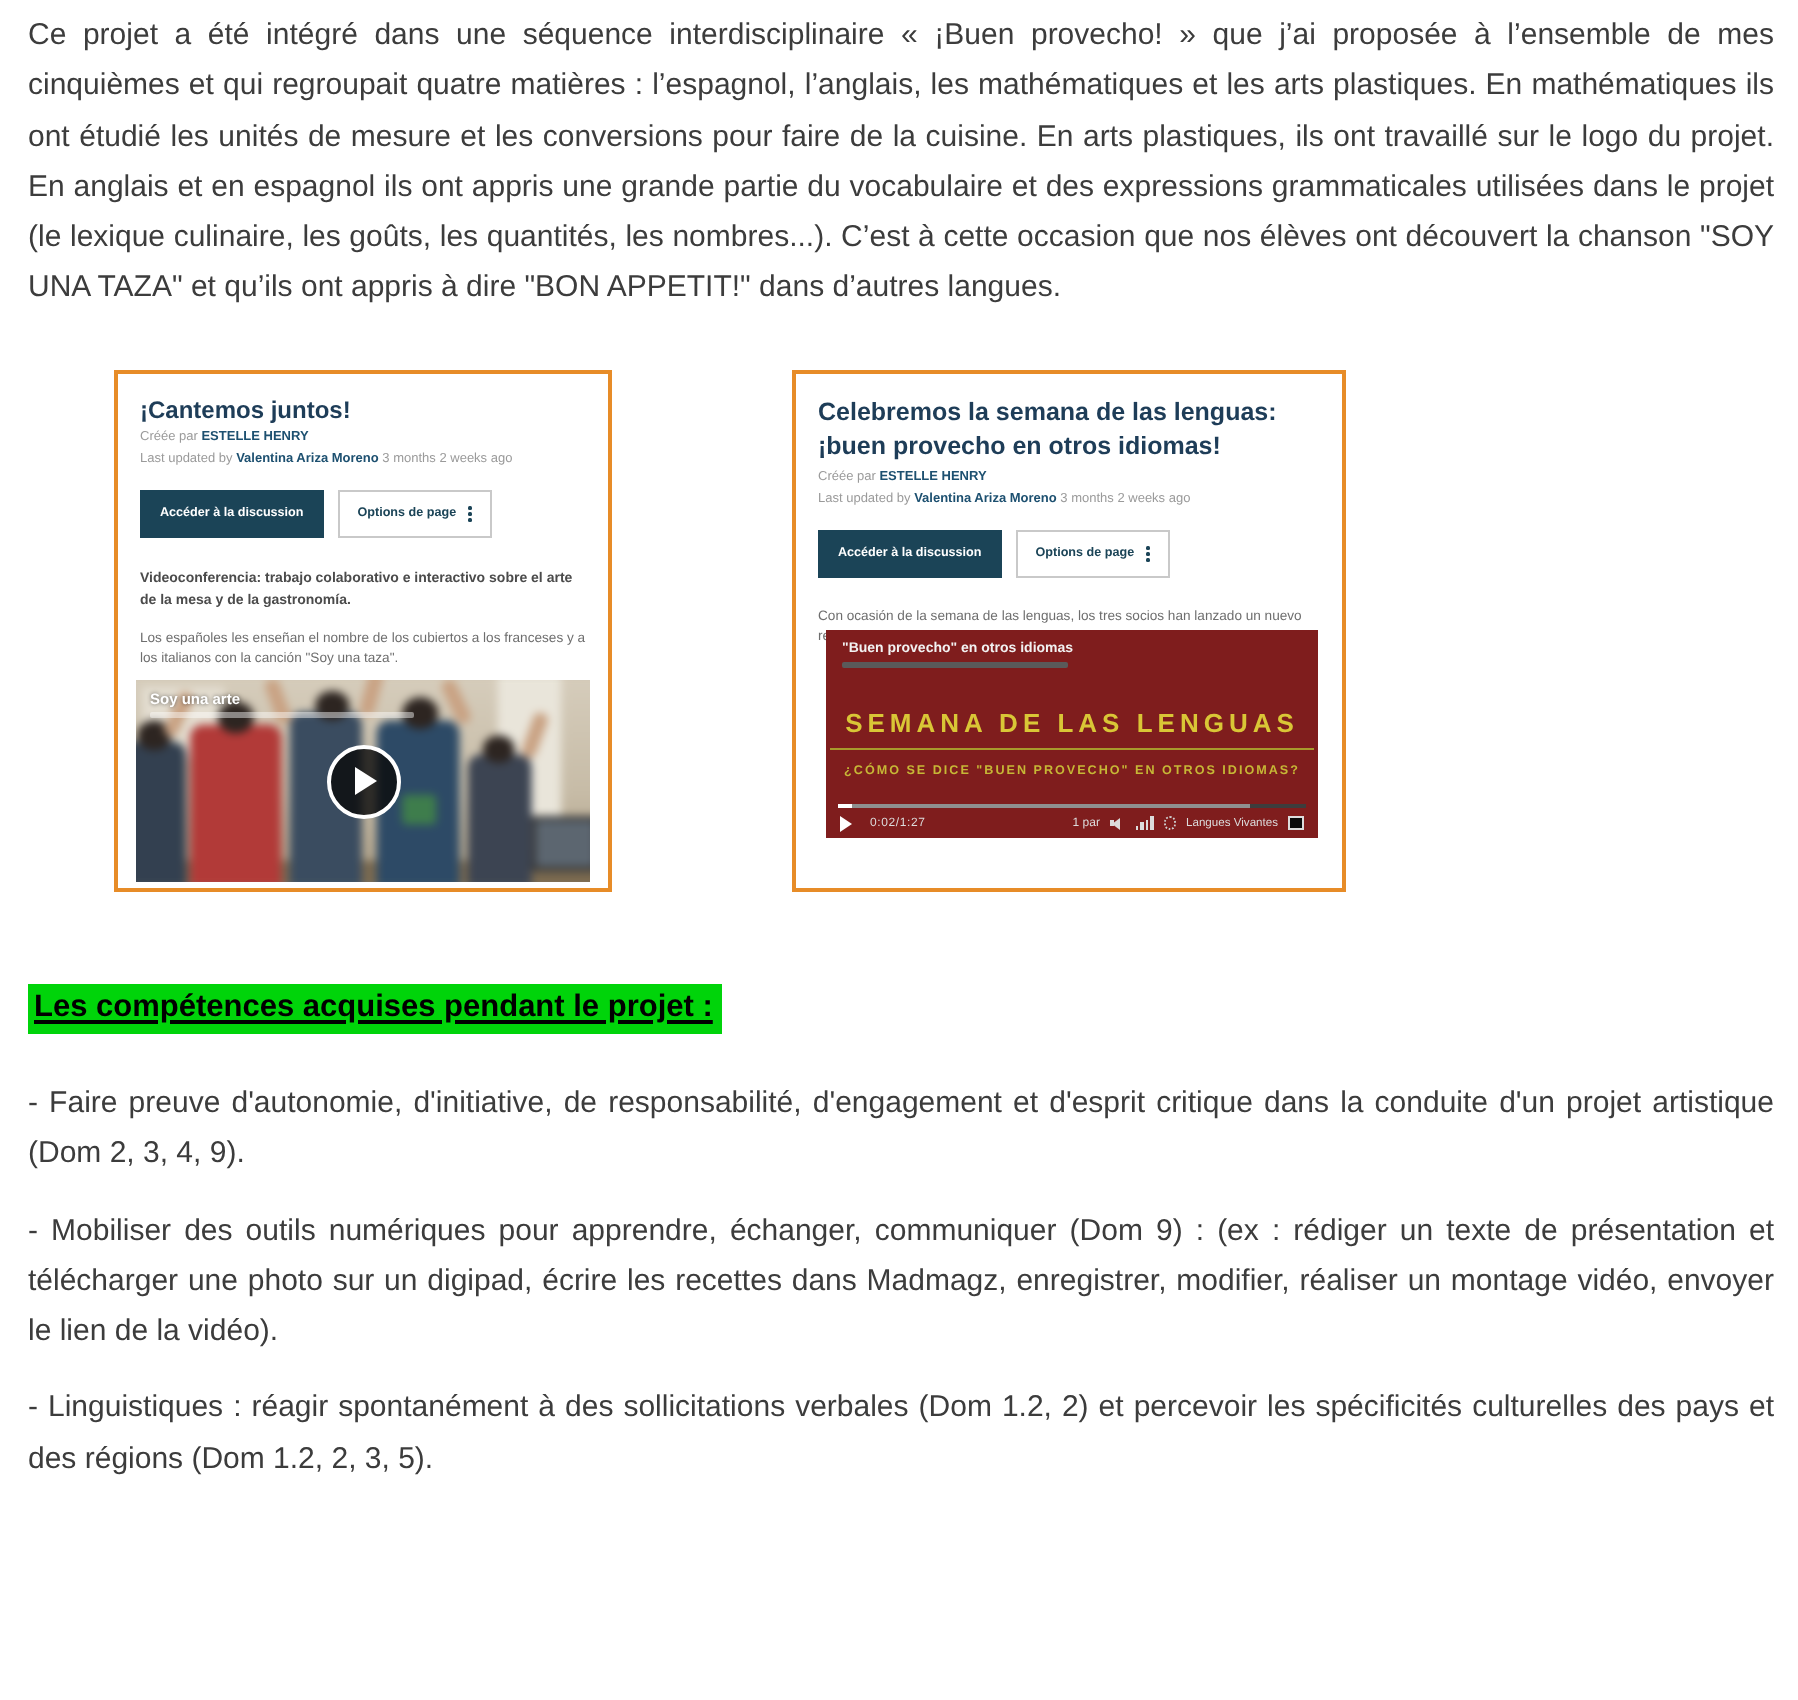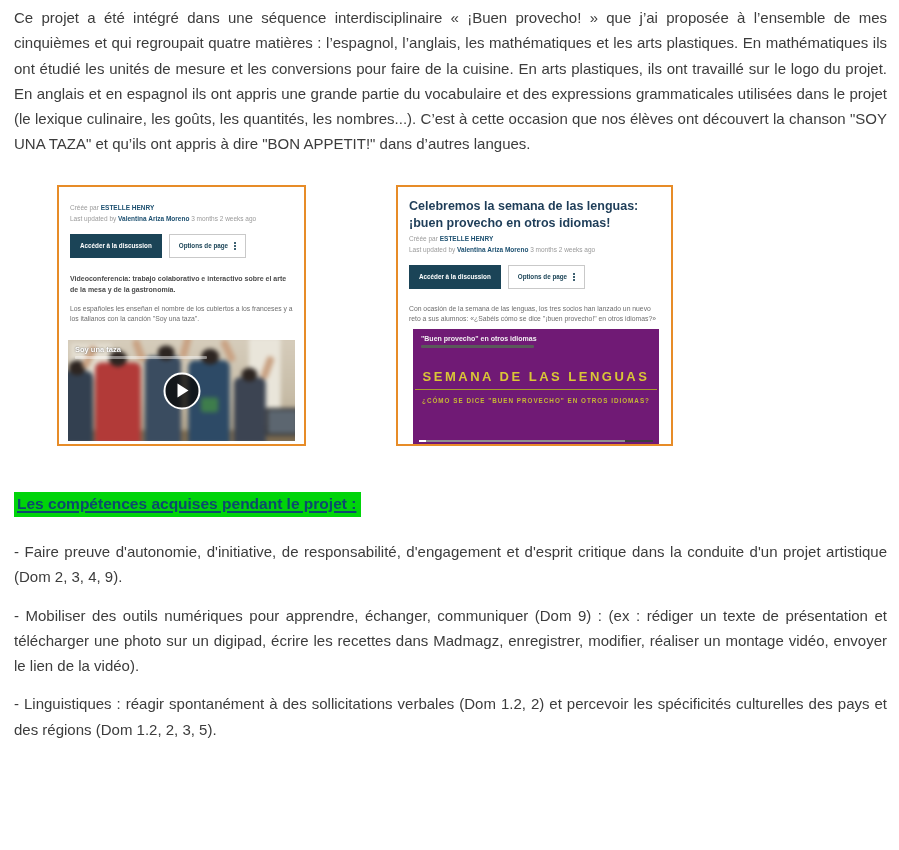--- a/index.html
+++ b/index.html
@@ -86,22 +86,22 @@
   .vid-subline-a { position: absolute; left: 7px; top: 16px; width: 58%; height: 3px; background: rgba(255,255,255,.45); border-radius: 1px; }
   .play-btn {
     position: absolute; left: 50%; top: 50%; transform: translate(-50%,-50%);
     width: 37px; height: 37px; border-radius: 50%; background: rgba(10,10,10,.8);
     border: 2px solid #fff; display: flex; align-items: center; justify-content: center;
   }
   .play-tri { width: 0; height: 0; border-top: 7px solid transparent; border-bottom: 7px solid transparent; border-left: 11px solid #fff; margin-left: 3px; }
 
   
   .video-b {
-    position: absolute; left: 15px; right: 12px; top: 142px; height: 128px;
-    background: #701a75; overflow: hidden; cursor: pointer;
+    position: absolute; left: 15px; right: 12px; top: 128px; height: 104px;
+    background: #7f1d1d; overflow: hidden; cursor: pointer;
   }
   .vid-title-b { position: absolute; left: 8px; top: 6px; font-size: 7px; font-weight: bold; color: #f2f2f2; }
   .vid-subline-b { position: absolute; left: 8px; top: 16px; width: 46%; height: 3px; background: #5a5a5a; border-radius: 1px; }
   .center-wrap { position: absolute; left: 0; right: 0; top: 38px; text-align: center; }
   .semana {
     display: inline-block; color: #d9c636; font-weight: bold; font-size: 13px;
     letter-spacing: 2.5px; padding: 0 8px 5px; border-bottom: 1px solid #a89a2c;
   }
   .como { margin-top: 7px; color: #c6b736; font-weight: bold; font-size: 6.3px; letter-spacing: 1px; }
   .seekbar { position: absolute; left: 6px; right: 6px; bottom: 15px; height: 2px; background: #3d3d3d; }
@@ -121,38 +121,39 @@
   .vol-bars { display: inline-flex; align-items: flex-end; gap: 1px; height: 7px; }
   .vol-bars i { width: 1.4px; background: #dcdcdc; }
   .vb1 { height: 2.5px; } .vb2 { height: 4px; } .vb3 { height: 5.5px; } .vb4 { height: 7px; }
   .gear { width: 6.5px; height: 6.5px; border: 1.4px dotted #cfcfcf; border-radius: 50%; }
   .ctrl-brand { font-size: 5.8px; white-space: nowrap; }
   .fs-icon { width: 8px; height: 7px; border: 1.5px solid #dcdcdc; background: #0a0a0a; }
 
   
   .heading-hl {
     position: absolute; left: 14px; top: 492px;
-    display: inline-block; background: #00d40a; color: #0c4a6e;
+    display: inline-block; background: #00d40a; color: #000000;
     font-size: 15.5px; font-weight: bold; padding: 3px 5px 4px 3px;
     text-decoration: underline; text-decoration-thickness: 1.5px; text-underline-offset: 2px;
   }
 
   
   .competences { position: absolute; left: 14px; top: 539px; width: 873px; }
   .competences p {
     font-size: 15px; line-height: 25.3px; text-align: justify; color: #3c3c3c;
     margin-bottom: 13px;
   }
 </style>
 </head>
 <body>
 
 <p class="intro">Ce projet a été intégré dans une séquence interdisciplinaire « ¡Buen provecho! » que j’ai proposée à l’ensemble de mes cinquièmes et qui regroupait quatre matières : l’espagnol, l’anglais, les mathématiques et les arts plastiques. En mathématiques ils ont étudié les unités de mesure et les conversions pour faire de la cuisine. En arts plastiques, ils ont travaillé sur le logo du projet. En anglais et en espagnol ils ont appris une grande partie du vocabulaire et des expressions grammaticales utilisées dans le projet (le lexique culinaire, les goûts, les quantités, les nombres...). C’est à cette occasion que nos élèves ont découvert la chanson "SOY UNA TAZA" et qu’ils ont appris à dire "BON APPETIT!" dans d’autres langues.</p>
 
 <div class="card card-a">
+  <div class="card-title">¡Cantemos juntos!</div>
   <div class="meta">
     <span>Créée par</span>
     <a href="#" class="meta-link">ESTELLE HENRY</a>
   </div>
   <div class="meta">
     <span>Last updated by</span>
     <a href="#" class="meta-strong">Valentina Ariza Moreno</a>
     <span>3 months 2 weeks ago</span>
   </div>
   <div class="btn-row">
@@ -187,21 +188,21 @@
       <div class="head h2"></div>
       <div class="head h3"></div>
       <div class="head h4"></div>
       <div class="head h5"></div>
       <div class="arm a1"></div>
       <div class="arm a2"></div>
       <div class="arm a3"></div>
       <div class="arm a4"></div>
       <div class="arm a5"></div>
     </div>
-    <div class="vid-title-a">Soy una taza</div>
+    <div class="vid-title-a">Soy una arte</div>
     <div class="vid-subline-a"></div>
     <div class="play-btn">
         <div class="play-tri"></div>
       </div>
   </div>
 </div>
 
 <div class="card card-b">
   <div class="card-title">Celebremos la semana de las lenguas: ¡buen provecho en otros idiomas!</div>
   <div class="meta">

